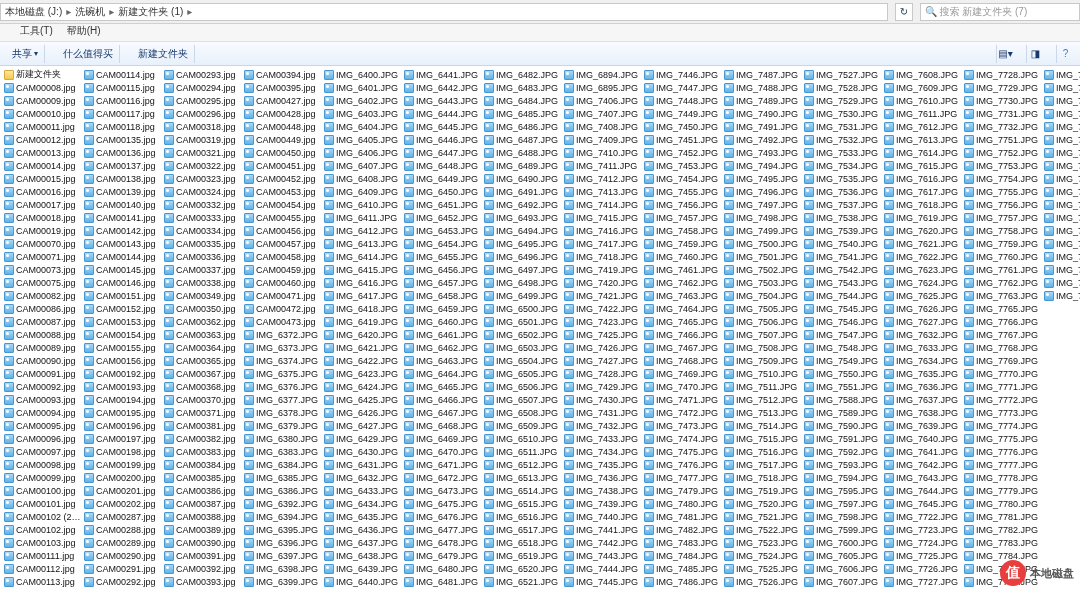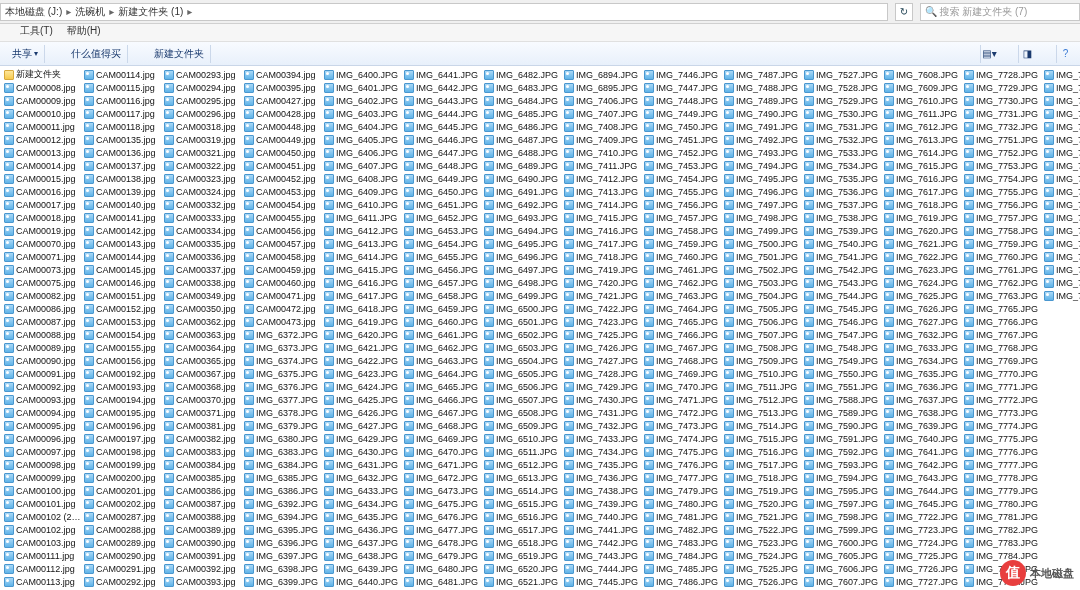--- a/index.html
+++ b/index.html
@@ -7,21 +7,21 @@
 
   .addr-bar { height: 24px; background: #f0f0f0; border-bottom: 1px solid #d0d0d0; display: flex; align-items: center; padding: 0 0; gap: 7px; }
   .breadcrumb { flex: 1; background: #fff; border: 1px solid #c8c8c8; height: 18px; display: flex; align-items: center; padding: 0 4px; gap: 2px; font-size: 10px; color: #333; }
   .bc-sep { color: #666; padding: 0 2px; }
   .refresh-btn { width: 18px; height: 18px; border: 1px solid #c8c8c8; background: #fff; display: flex; align-items: center; justify-content: center; color: #245; }
   .search-box { width: 160px; background: #fff; border: 1px solid #c8c8c8; height: 18px; display: flex; align-items: center; padding: 0 4px; font-size: 10px; color: #999; }
   .search-box .sicon { color: #666; margin-right: 2px; }
 
   .menu-bar { height: 18px; background: #f6f6f6; border-bottom: 1px solid #e0e0e0; display: flex; align-items: flex-start; padding: 0 20px; gap: 14px; font-size: 10px; color: #333; }
 
-  .tool-bar { height: 24px; background: linear-gradient(#f8fbff,#e8f0fb); border-bottom: 1px solid #c9d6e8; display: flex; align-items: center; padding: 0 6px; gap: 20px; font-size: 10px; color: #1a3a6e; }
+  .tool-bar { height: 24px; background: linear-gradient(#f8fbff,#e8f0fb); border-bottom: 1px solid #c9d6e8; display: flex; align-items: center; padding: 0 6px; gap: 12px; font-size: 10px; color: #1a3a6e; }
   .tb-btn { padding: 2px 6px; border-right: 1px solid #cbd8ea; display: flex; align-items: center; gap: 2px; }
   .tb-btn .dd { font-size: 8px; color: #1a3a6e; }
   .tb-spacer { flex: 1; }
   .tb-icon { width: 18px; height: 18px; display: flex; align-items: center; justify-content: center; color: #1a3a6e; border-left: 1px solid #cbd8ea; }
 
   .content { height: calc(590px - 24px - 18px - 24px); overflow: hidden; padding: 2px 4px; display: flex; flex-direction: column; flex-wrap: wrap; align-content: flex-start; gap: 0 2px; }
   .file-item { width: 78px; height: 13px; display: flex; align-items: center; gap: 2px; font-size: 9px; color: #111; white-space: nowrap; overflow: hidden; cursor: default; }
   .ico { width: 10px; height: 10px; flex: none; display: inline-block; }
   .ico.folder { background: linear-gradient(#ffe79a,#f7ca4d); border: 1px solid #d8a93c; border-radius: 1px; }
   .ico.img { background: linear-gradient(#a9d8f7,#5fb3e8); border: 1px solid #4a97cf; border-radius: 1px; position: relative; }

